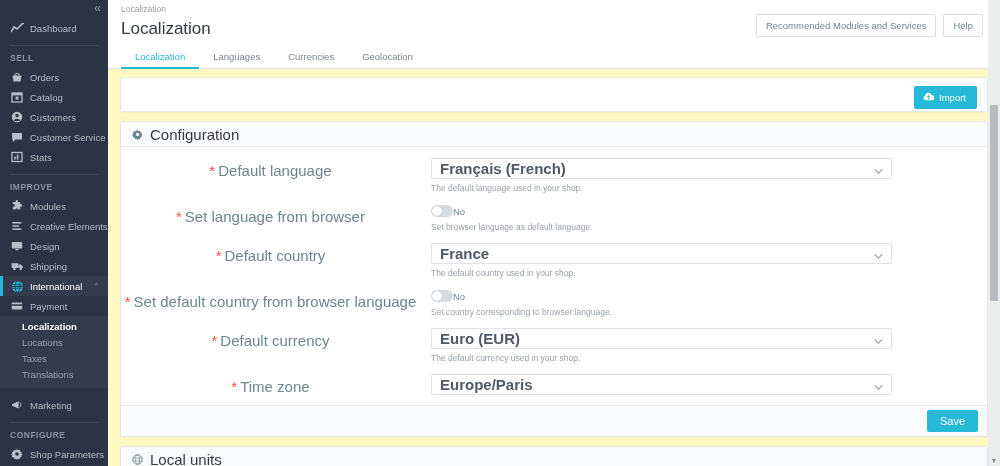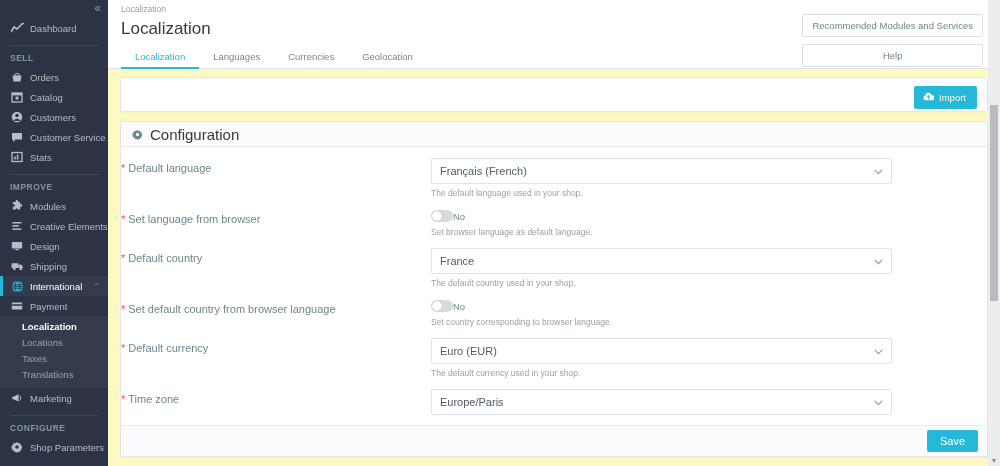--- a/index.html
+++ b/index.html
@@ -71,21 +71,21 @@
   #main {
     flex: 1; height: 466px; position: relative;
     background: #ffffff; overflow: hidden;
   }
   #header {
     background: #ffffff; height: 45px; position: relative;
     padding: 4px 0 0 13px;
   }
   .breadcrumb { font-size: 8.5px; color: #9b9b9b; line-height: 11px; }
   .page-title { font-size: 17px; color: #363a41; font-weight: normal; line-height: 24px; margin-top: 2px;}
-  .header-actions { position: absolute; right: 17px; top: 14px; display: flex; gap: 7px; flex-direction: column; }
+  .header-actions { position: absolute; right: 17px; top: 14px; display: flex; gap: 7px; }
   .btn-outline {
     border: 1px solid #dcdfe3; background: #ffffff;
     color: #6c868e; font-size: 9.5px;
     padding: 5px 9px; border-radius: 2px; cursor: pointer;
     line-height: 11px; white-space: nowrap;
   }
   #tabs {
     height: 24px; border-bottom: 1px solid #e0e2e6;
     padding-left: 13px; display: flex; align-items: stretch;
     background: #ffffff;
@@ -120,31 +120,31 @@
     height: 25px; display: flex; align-items: center;
     padding: 0 11px; background: #fafbfc;
     border-bottom: 1px solid #e8eaed;
     font-size: 15px; color: #363a41;
   }
   .card-header .hicon { margin-right: 7px; display: inline-flex; color: #6c868e; }
   .card-content { padding: 11px 0 6px 0; }
 
   .form-row { display: flex; margin-bottom: 10px; align-items: flex-start; }
   .form-label {
-    width: 310px; flex: 0 0 310px; text-align: left;
+    width: 310px; flex: 0 0 310px; text-align: center;
     padding-right: 11px; padding-top: 4px;
-    font-size: 11px; color: #6c868e; white-space: nowrap;
+    font-size: 15px; color: #6c868e; white-space: nowrap;
   }
   .req { color: #ff4c4c; margin-right: 3px; }
   .form-field { flex: 1; padding-right: 95px; }
   .sel {
     width: 100%; height: 21px; border: 1px solid #dfe2e6;
     border-radius: 2px; background: #ffffff;
-    display: flex; align-items: center; padding: 12px 8px;
-    font-size: 11px; color: #515a63; position: relative; cursor: pointer;
+    display: flex; align-items: center; padding: 0 8px;
+    font-size: 15px; color: #515a63; position: relative; cursor: pointer; font-weight: bold;
   }
   .sel .chev {
     position: absolute; right: 8px; top: 50%; transform: translateY(-50%);
     color: #8fa0ab;
   }
   .hint { font-size: 8.5px; color: #999fa8; margin-top: 4px; line-height: 11px; }
 
   .switch-row { display: flex; align-items: center; height: 14px; }
   .switch {
     width: 22px; height: 12px; border-radius: 7px;
@@ -319,21 +319,21 @@
       <span>Payment</span>
     </div>
 
     <div class="subnav">
       <div class="subnav-item current">Localization</div>
       <div class="subnav-item">Locations</div>
       <div class="subnav-item">Taxes</div>
       <div class="subnav-item">Translations</div>
     </div>
 
-    <div class="nav-item" style="">
+    <div class="nav-item" style="margin-top:7px;">
       <span class="ic">
         <svg width="13" height="12" viewBox="0 0 13 12">
             <path d="M1 5.2 7.6 2.2v7.2L1 6.8z" fill="#b7bcc6"></path>
             <path d="M8.8 3.6c1.2.5 1.2 4.3 0 4.8" fill="none" stroke="#b7bcc6" stroke-width="1"></path>
           </svg>
       </span>
       <span>Marketing</span>
     </div>
 
     <div class="nav-sep"></div>

